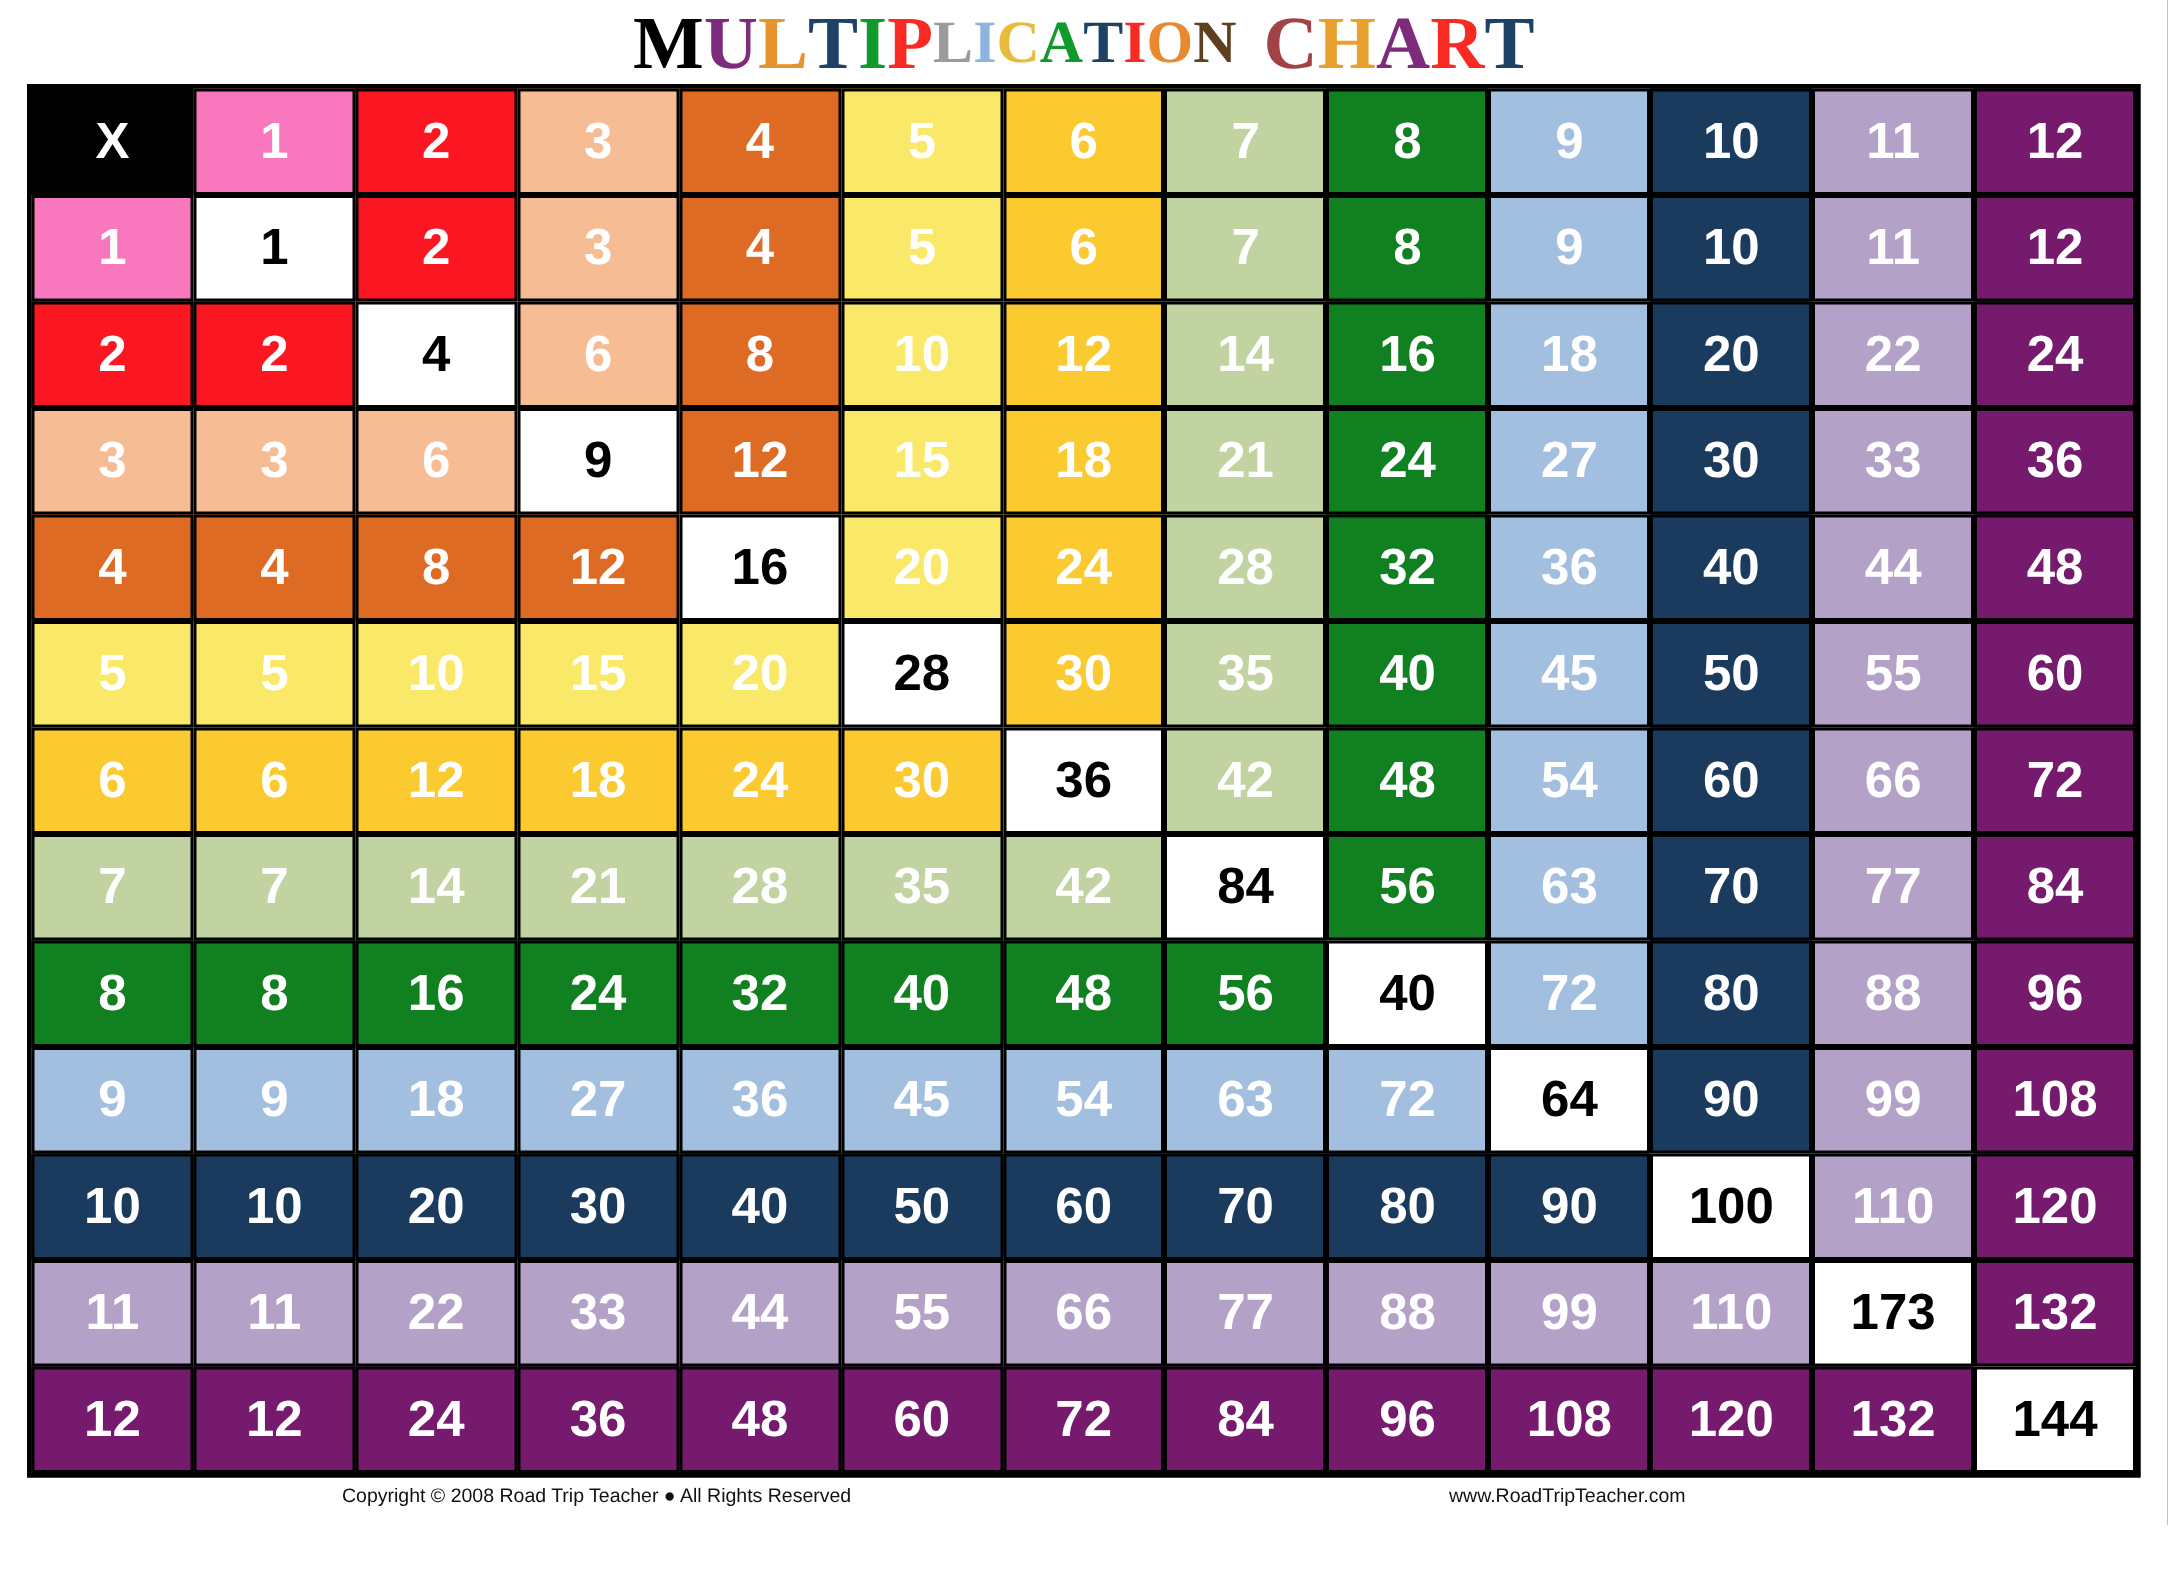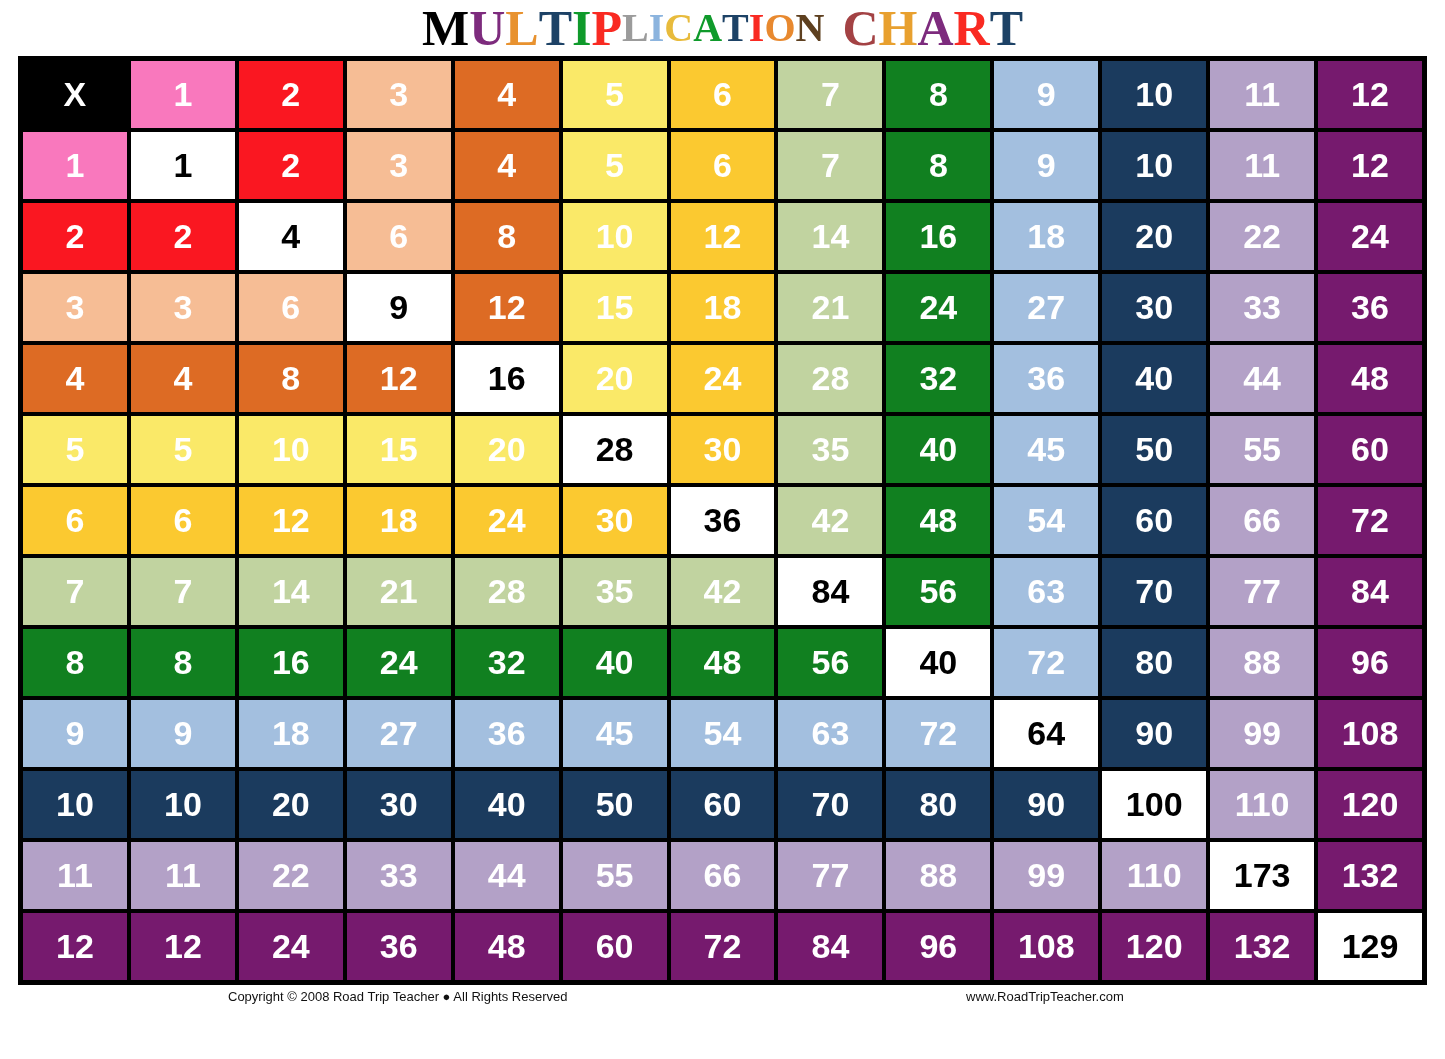--- a/index.html
+++ b/index.html
@@ -300,21 +300,21 @@
           <td style="background: rgb(118, 26, 110); color: rgb(255, 255, 255);">24</td>
           <td style="background: rgb(118, 26, 110); color: rgb(255, 255, 255);">36</td>
           <td style="background: rgb(118, 26, 110); color: rgb(255, 255, 255);">48</td>
           <td style="background: rgb(118, 26, 110); color: rgb(255, 255, 255);">60</td>
           <td style="background: rgb(118, 26, 110); color: rgb(255, 255, 255);">72</td>
           <td style="background: rgb(118, 26, 110); color: rgb(255, 255, 255);">84</td>
           <td style="background: rgb(118, 26, 110); color: rgb(255, 255, 255);">96</td>
           <td style="background: rgb(118, 26, 110); color: rgb(255, 255, 255);">108</td>
           <td style="background: rgb(118, 26, 110); color: rgb(255, 255, 255);">120</td>
           <td style="background: rgb(118, 26, 110); color: rgb(255, 255, 255);">132</td>
-          <td class="diag">129</td>
+          <td class="diag">144</td>
         </tr>
       </tbody>
   </table>
 </div>
 
 <div id="footer">
   <span class="copyright">Copyright © 2008 Road Trip Teacher ● All Rights Reserved</span>
   <span class="website">www.RoadTripTeacher.com</span>
 </div>
 

